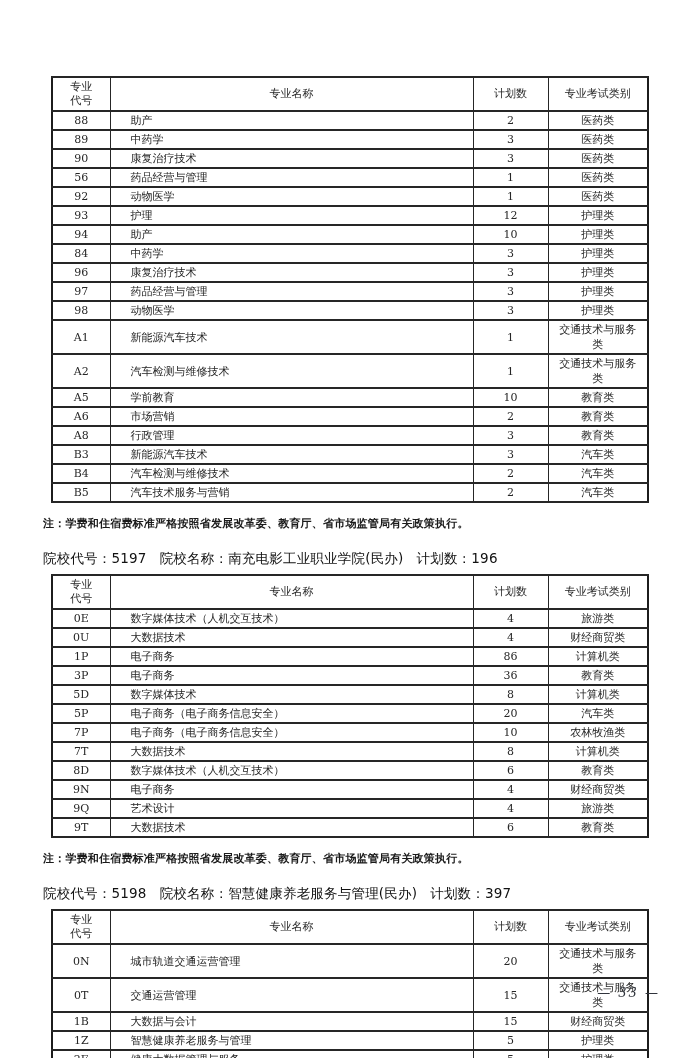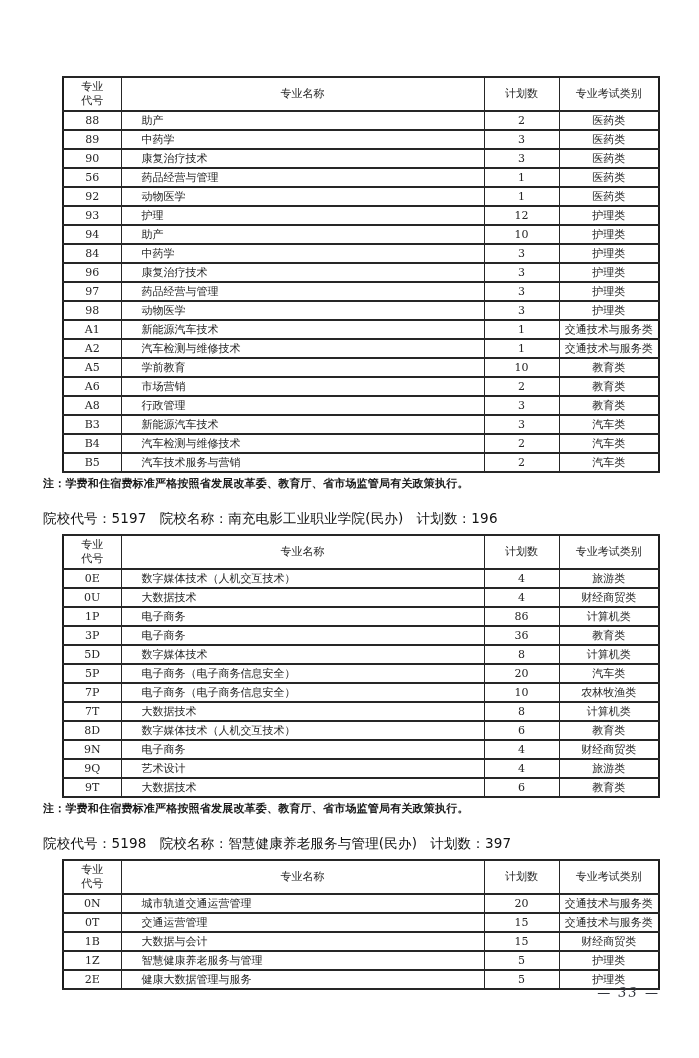--- a/index.html
+++ b/index.html
@@ -14,21 +14,21 @@
   .content{
     position:absolute;
     left:42px;top:0;
     width:616px;
   }
   .spacer-top{height:76px;}
   table.majors{
     border-collapse:collapse;
     table-layout:fixed;
     width:596px;
-    margin-left:20px;
+    margin-left:9px;
     background:#ffffff;
   }
   table.majors th, table.majors td{
     border:1.5px solid #262626;
     border-top-width:2px;
     border-bottom-width:2px;
     font-size:11px;
     font-weight:normal;
     line-height:15px;
     padding:1px 3px;
@@ -38,23 +38,23 @@
     overflow:hidden;
     word-break:break-all;
   }
   table.majors{border:2.5px solid #1c1c1c;}
   table.majors col.c-code{width:58px;}
   table.majors col.c-name{width:363px;}
   table.majors col.c-plan{width:75px;}
   table.majors col.c-cat{width:100px;}
   table.majors thead th{padding:2px 3px;line-height:14px;}
   table.majors td.name{text-align:left;padding-left:20px;}
-  table.majors td.cat{padding:1px 4px;}
+  table.majors td.cat{padding:1px 10px;}
   .note{
-    margin:3px 0 0 1px;
+    margin:13px 0 0 1px;
     font-size:11px;
     font-weight:bold;
     letter-spacing:0.2px;
     color:#1a1a1a;
     line-height:15px;
   }
   .inst-header{
     margin:19px 0 6px 1px;
     font-size:13.5px;
     font-weight:normal;

